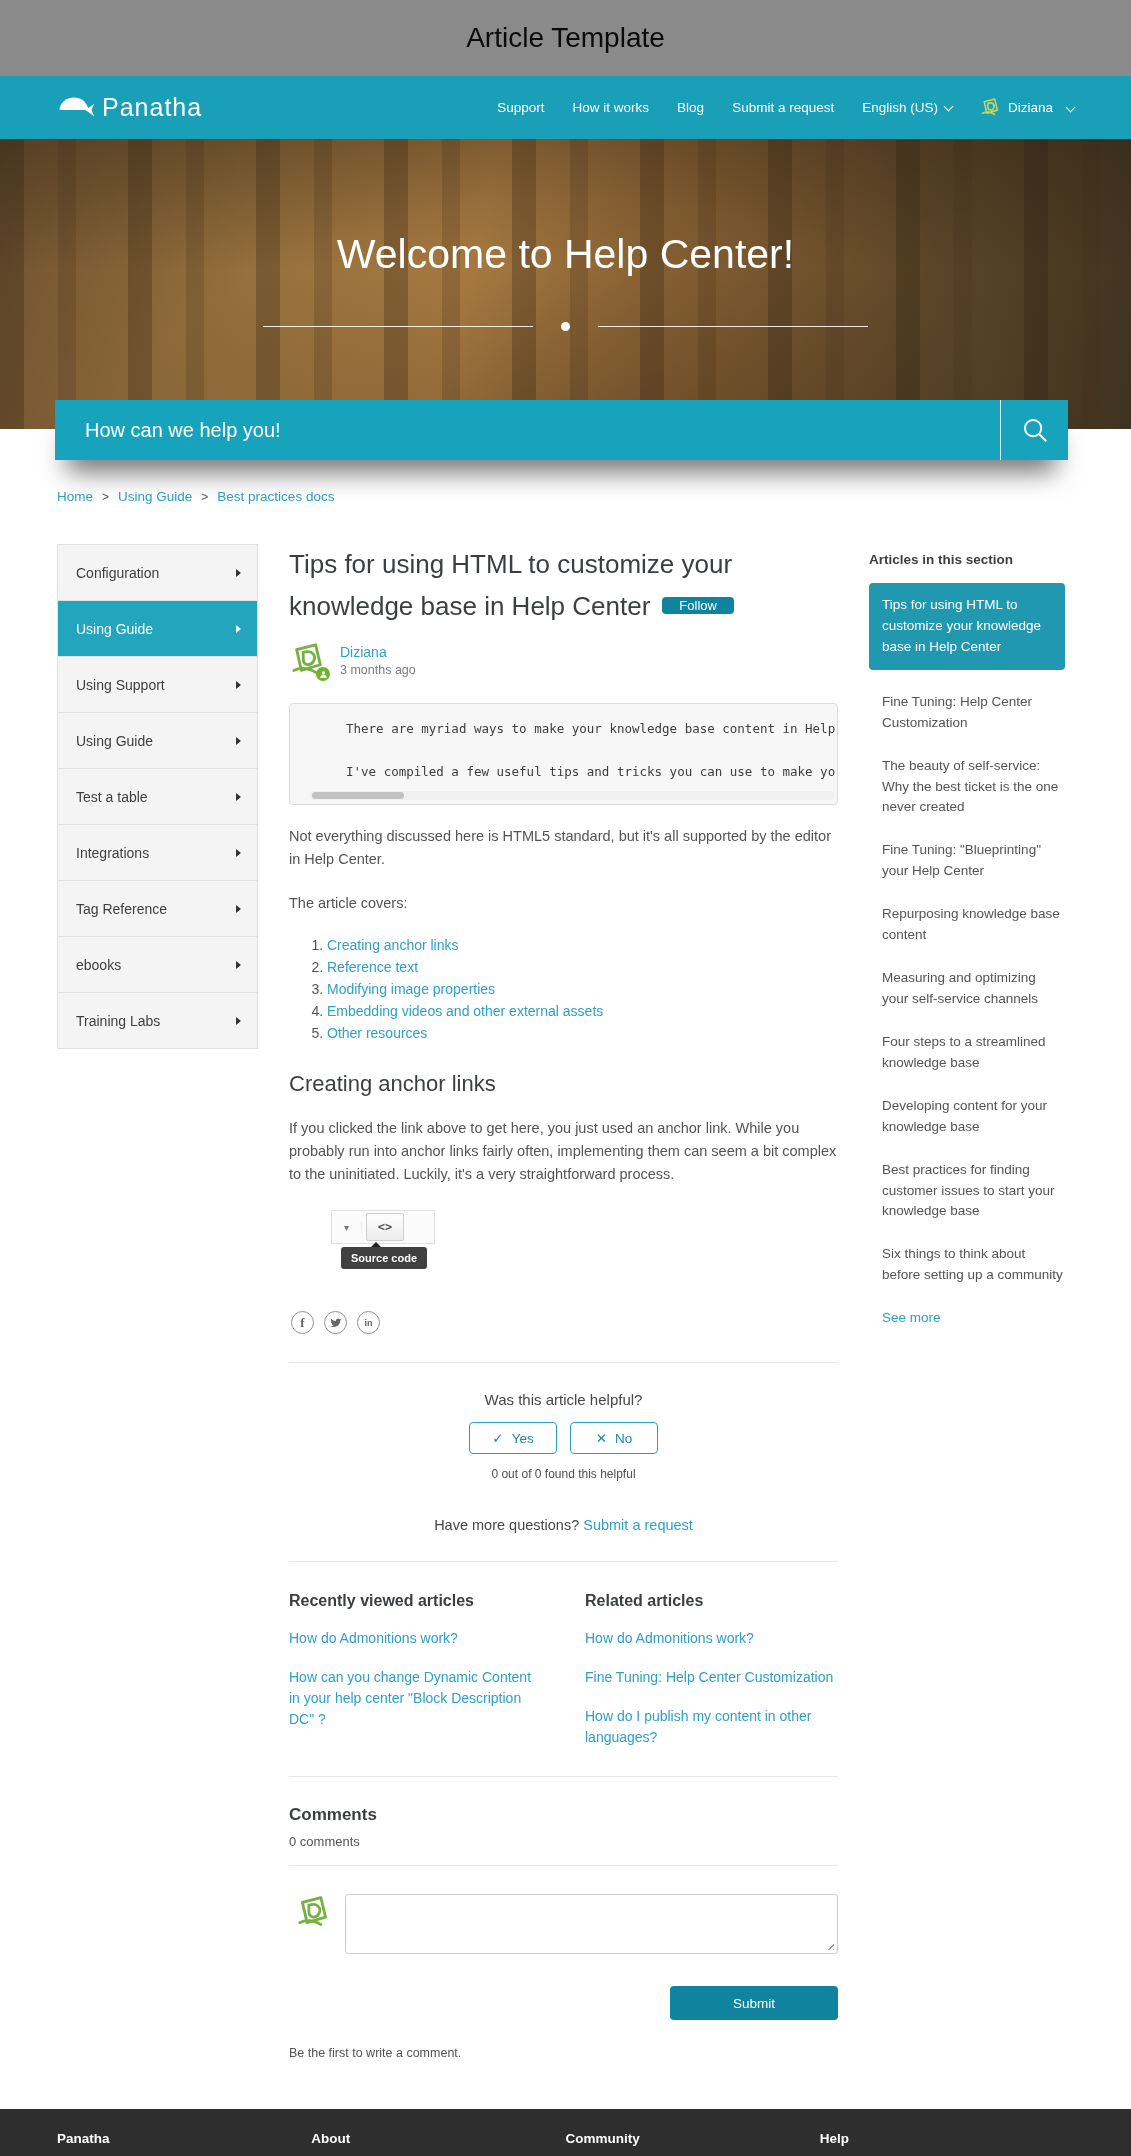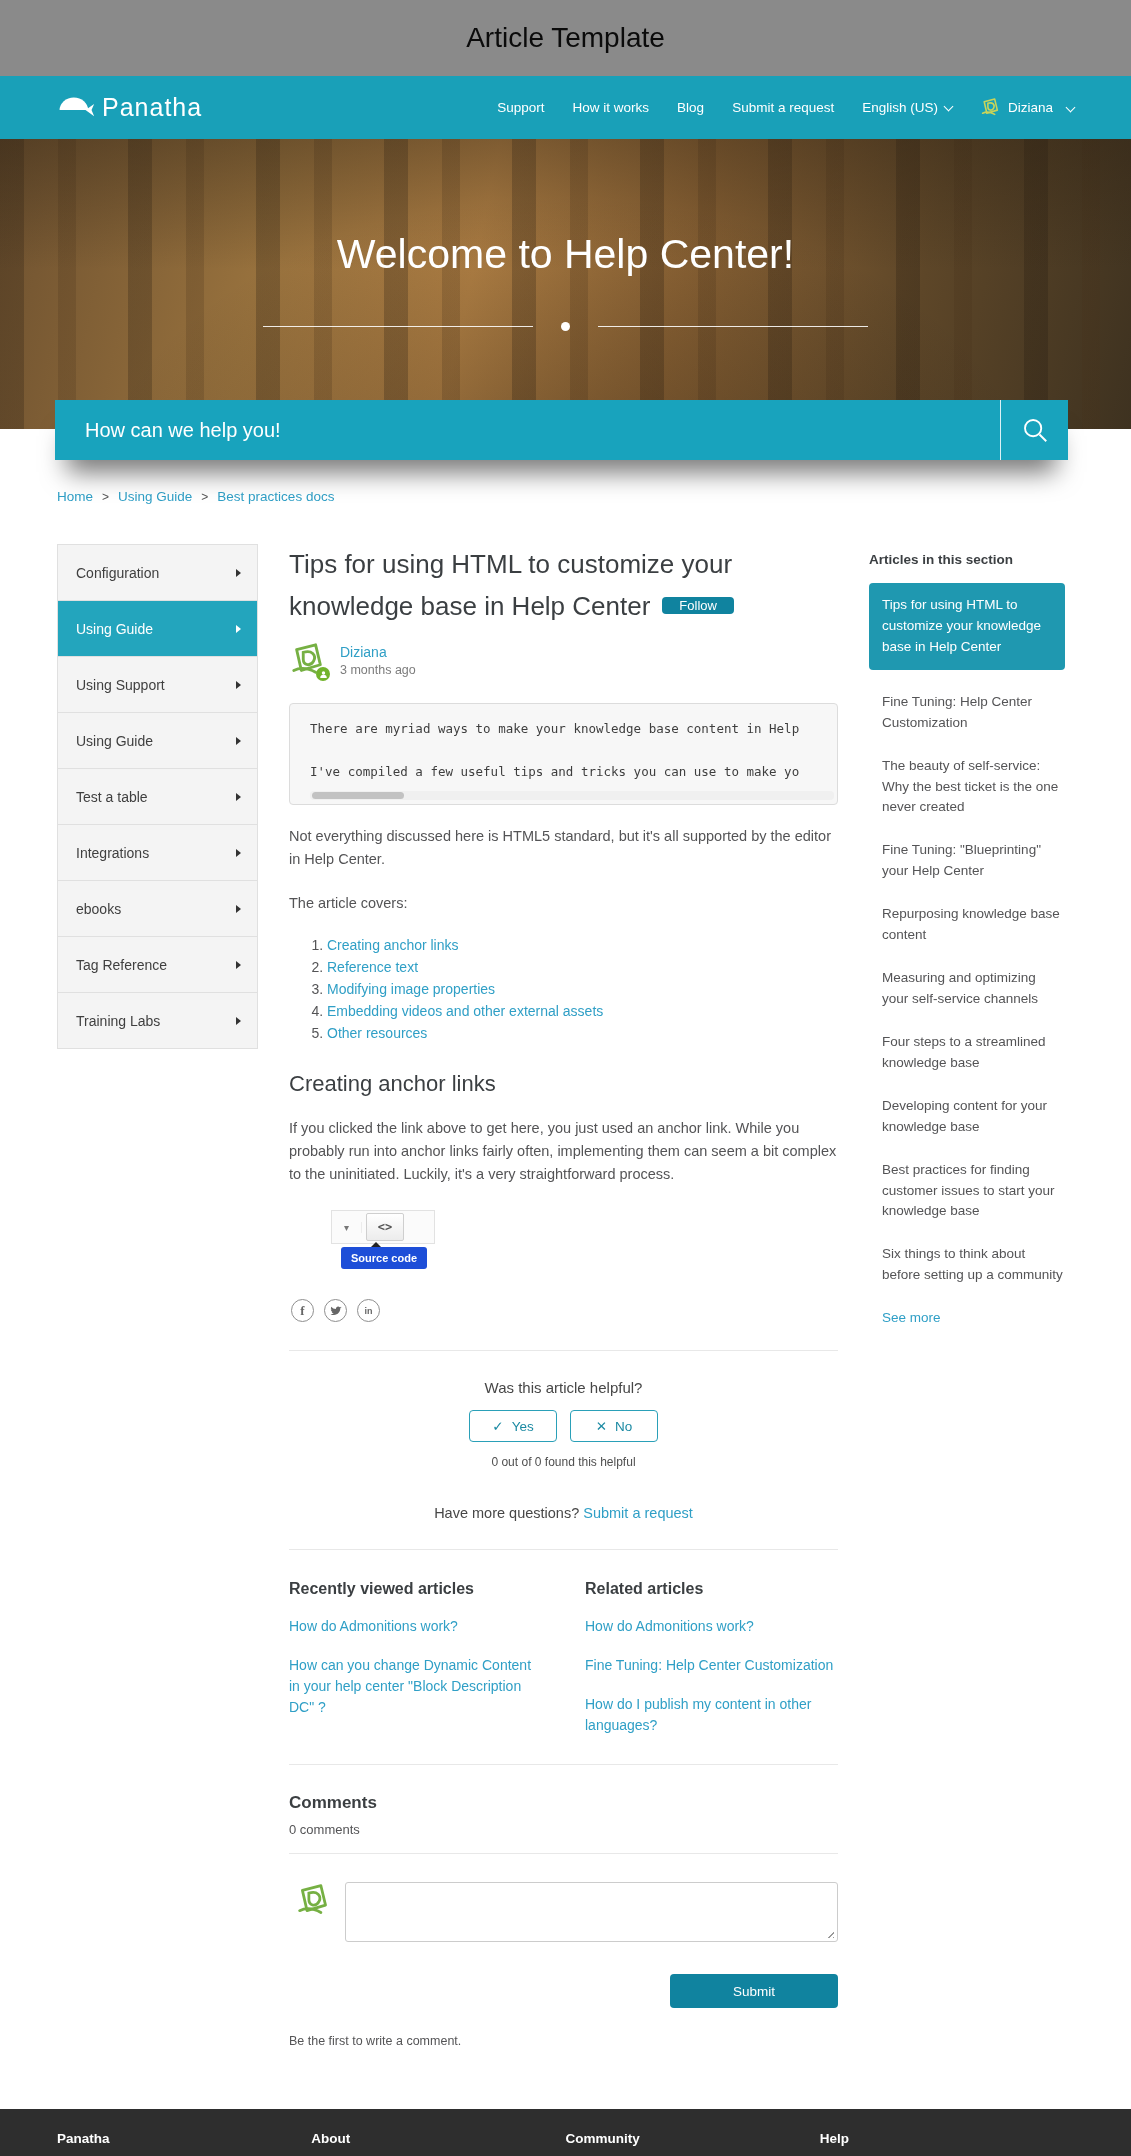--- a/index.html
+++ b/index.html
@@ -62,37 +62,37 @@
     border-radius:4px; border:none; vertical-align:5px; margin-left:12px; cursor:pointer; font-family:inherit; }
   .author-row { display:flex; align-items:center; margin-top:14px; }
   .avatar-wrap { position:relative; width:38px; height:38px; margin-right:13px; flex-shrink:0; }
   .badge { position:absolute; right:-3px; bottom:-2px; width:14px; height:14px; border-radius:50%;
     background:#72b32c; display:flex; align-items:center; justify-content:center; }
   .author-name { color:#2f9fc6; font-size:14px; cursor:pointer; }
   .author-date { color:#7c7c7c; font-size:12.5px; margin-top:3px; }
   .codeblock { margin-top:24px; background:#f7f7f7; border:1px solid #dcdcdc; border-radius:4px;
     padding:17px 0 4px 20px; font-family:"DejaVu Sans Mono", monospace; font-size:12.5px; color:#3e3e3e;
     overflow:hidden; }
-  .codeblock .cline { white-space:nowrap; overflow:hidden; }
+  .codeblock .cline { white-space:nowrap; overflow:hidden;margin-left:36px; }
   .codeblock .cline + .cline { margin-top:28px; }
   .fake-scrollbar { margin:12px 3px 0 0; height:9px; position:relative; background:#f0f0f0; border-radius:4px; cursor:pointer; }
   .fake-thumb { position:absolute; left:2px; top:1px; width:92px; height:7px; background:#c2c2c2; border-radius:4px; }
   p.body-text { font-size:14.5px; line-height:1.6; margin:20px 0 0 0; }
   ol.toc { margin:20px 0 0 0; padding-left:38px; font-size:14px; line-height:1.57; color:#545456; }
   a.teal { color:#2f9fc6; text-decoration:none; cursor:pointer; }
   h2.section-heading { font-size:22px; font-weight:400; color:#3b3f42; margin:26px 0 0 0; }
   ol.steps { margin:18px 0 0 0; padding-left:38px; font-size:14.5px; line-height:1.6; }
   ol.steps b { color:#3c4043; }
   .toolbar-shot { margin:24px 0 0 42px; }
   .toolbar-strip { width:104px; height:34px; background:#fbfbfb; border:1px solid #e2e2e2; display:flex; align-items:center; }
   .tb-frag { width:30px; text-align:center; color:#777; font-size:10px; border-right:1px solid #ececec; }
   .tb-code-btn { width:38px; height:28px; margin-left:4px; background:linear-gradient(#ffffff,#ececec);
     border:1px solid #cfcfcf; border-radius:2px; color:#555; font-size:12px; font-weight:bold;
     font-family:"DejaVu Sans Mono", monospace; cursor:pointer; }
-  .tooltip { margin:3px 0 0 10px; position:relative; display:inline-block; background:#1d4ed8; color:#fff;
+  .tooltip { margin:3px 0 12px 10px; position:relative; display:inline-block; background:#404040; color:#fff;
     font-size:11px; font-weight:bold; padding:5px 10px; border-radius:3px; }
   .tooltip:before { content:""; position:absolute; top:-5px; left:30px; border-left:5px solid transparent;
     border-right:5px solid transparent; border-bottom:5px solid #222; }
   .social-row { display:flex; gap:10px; margin-top:30px; margin-left:2px; }
   .social { width:23px; height:23px; border-radius:50%; border:1px solid #8f8f8f; display:flex;
     align-items:center; justify-content:center; color:#666; cursor:pointer; background:#fff; }
   .social .fb-glyph { font-family:"Liberation Serif", serif; font-weight:bold; font-size:13px; }
   .social .in-glyph { font-size:9px; font-weight:bold; }
   hr.rule { border:none; border-top:1px solid #e8e8e8; margin:28px 0 0 0; }
   .feedback { text-align:center; margin-top:28px; }
@@ -231,25 +231,25 @@
     </div>
     <div class="side-item">
       <span>Test a table</span>
         <span class="caret"></span>
     </div>
     <div class="side-item">
       <span>Integrations</span>
         <span class="caret"></span>
     </div>
     <div class="side-item">
+      <span>Tag Reference</span>
+        <span class="caret"></span>
+    </div>
+    <div class="side-item">
       <span>ebooks</span>
-        <span class="caret"></span>
-    </div>
-    <div class="side-item">
-      <span>Tag Reference</span>
         <span class="caret"></span>
     </div>
     <div class="side-item">
       <span>Training Labs</span>
         <span class="caret"></span>
     </div>
   </div>
 
   <div class="main">
     <h1 class="article-title"><span>Tips for using HTML to customize your knowledge base in Help Center</span><button class="follow-btn">Follow</button></h1>

